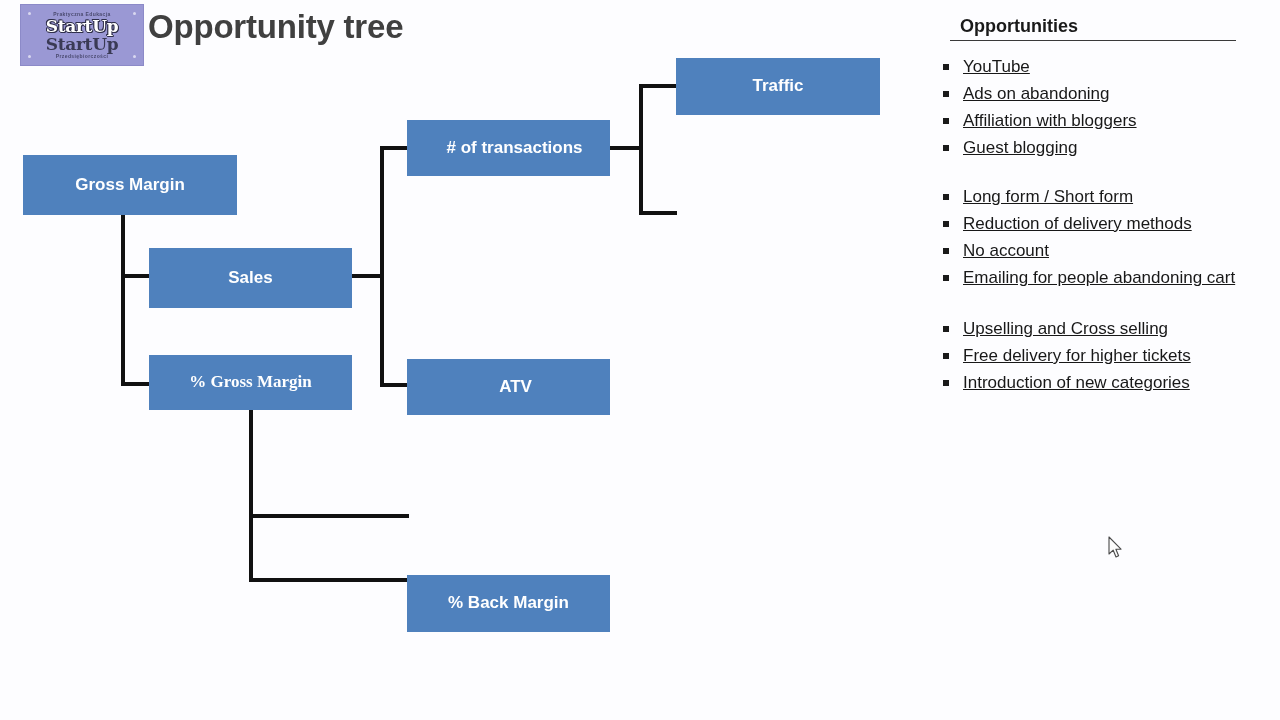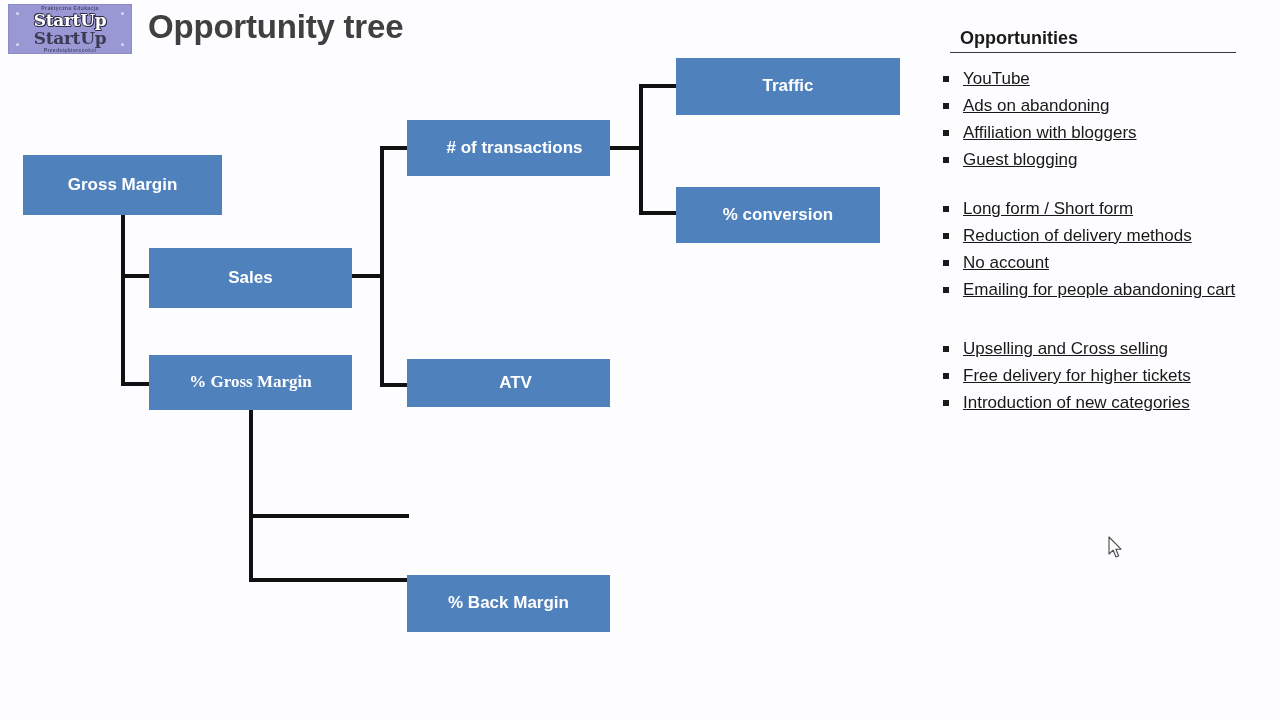--- a/index.html
+++ b/index.html
@@ -15,24 +15,24 @@
     position: relative;
     width: 1280px;
     height: 720px;
     background: #fdfdff;
     overflow: hidden;
   }
 
   
   #logo {
     position: absolute;
-    left: 8px;
+    left: 20px;
     top: 4px;
     width: 124px;
-    height: 50px;
+    height: 62px;
     background: #9a98d4;
     border: 1px solid #8c8ac8;
     box-sizing: border-box;
     display: flex;
     flex-direction: column;
     align-items: center;
     justify-content: center;
     overflow: hidden;
   }
   #logo .logo-top,
@@ -106,42 +106,42 @@
   
   .conn {
     position: absolute;
     background: #111111;
   }
 
   
   #opp-panel {
     position: absolute;
     left: 930px;
-    top: 28px;
+    top: 16px;
     width: 340px;
   }
   #opp-title {
     font-size: 18px;
     font-weight: bold;
     color: #1a1a1a;
     padding-left: 30px;
     padding-bottom: 3px;
   }
   #opp-rule {
     margin-left: 20px;
     width: 286px;
     height: 1px;
     background: #3a3a3a;
   }
   .opp-group {
     margin-top: 12px;
     padding-left: 5px;
   }
   .opp-group.g2 { margin-top: 22px; }
-  .opp-group.g3 { margin-top: 32px; }
+  .opp-group.g3 { margin-top: 24px; }
   .opp-item {
     position: relative;
     font-size: 17px;
     color: #181818;
     line-height: 27px;
     padding-left: 28px;
     text-decoration: underline;
   }
   .opp-item .bullet {
     position: absolute;
@@ -191,33 +191,32 @@
 
   <div class="conn" style="left:610px; top:146px; width:33px; height:4px;"></div>
   <div class="conn" style="left:639px; top:84px;  width:4px; height:131px;"></div>
   <div class="conn" style="left:639px; top:84px;  width:38px; height:4px;"></div>
   <div class="conn" style="left:639px; top:211px; width:38px; height:4px;"></div>
 
   <div class="conn" style="left:249px; top:410px; width:4px; height:172px;"></div>
   <div class="conn" style="left:249px; top:514px; width:160px; height:4px;"></div>
   <div class="conn" style="left:249px; top:578px; width:160px; height:4px;"></div>
 
-  <div class="node" style="left:23px;  top:155px; width:199px; height:60px;">Gross Margin</div>
+  <div class="node" style="left:23px;  top:155px; width:214px; height:60px;">Gross Margin</div>
 
   <div class="node" style="left:149px; top:248px; width:203px; height:60px;">Sales</div>
 
   <div class="node" style="left:149px; top:355px; width:203px; height:55px;font-family:Liberation Serif, serif;">% Gross Margin</div>
 
   <div class="node" style="left:407px; top:120px; width:203px; height:56px;padding-left:12px;"># of transactions</div>
 
-  <div class="node" style="left:407px; top:359px; width:203px; height:48px;padding-left:14px;">ATV</div>
-
-  <div class="node" style="left:676px; top:58px;  width:224px; height:57px;">Traffic</div>
-
-  <div class="node" style="left:676px; top:187px; width:204px; height:56px;">% conversion</div>
+  <div class="node" style="left:407px; top:359px; width:203px; height:56px;padding-left:14px;">ATV</div>
+
+  <div class="node" style="left:676px; top:58px;  width:204px; height:57px;">Traffic</div>
+
 
 
   <div class="node" style="left:407px; top:575px; width:203px; height:57px;">% Back Margin</div>
 
   <div id="opp-panel">
     <div id="opp-title">Opportunities</div>
     <div id="opp-rule"></div>
 
     <div class="opp-group g1">
       <div class="opp-item">

